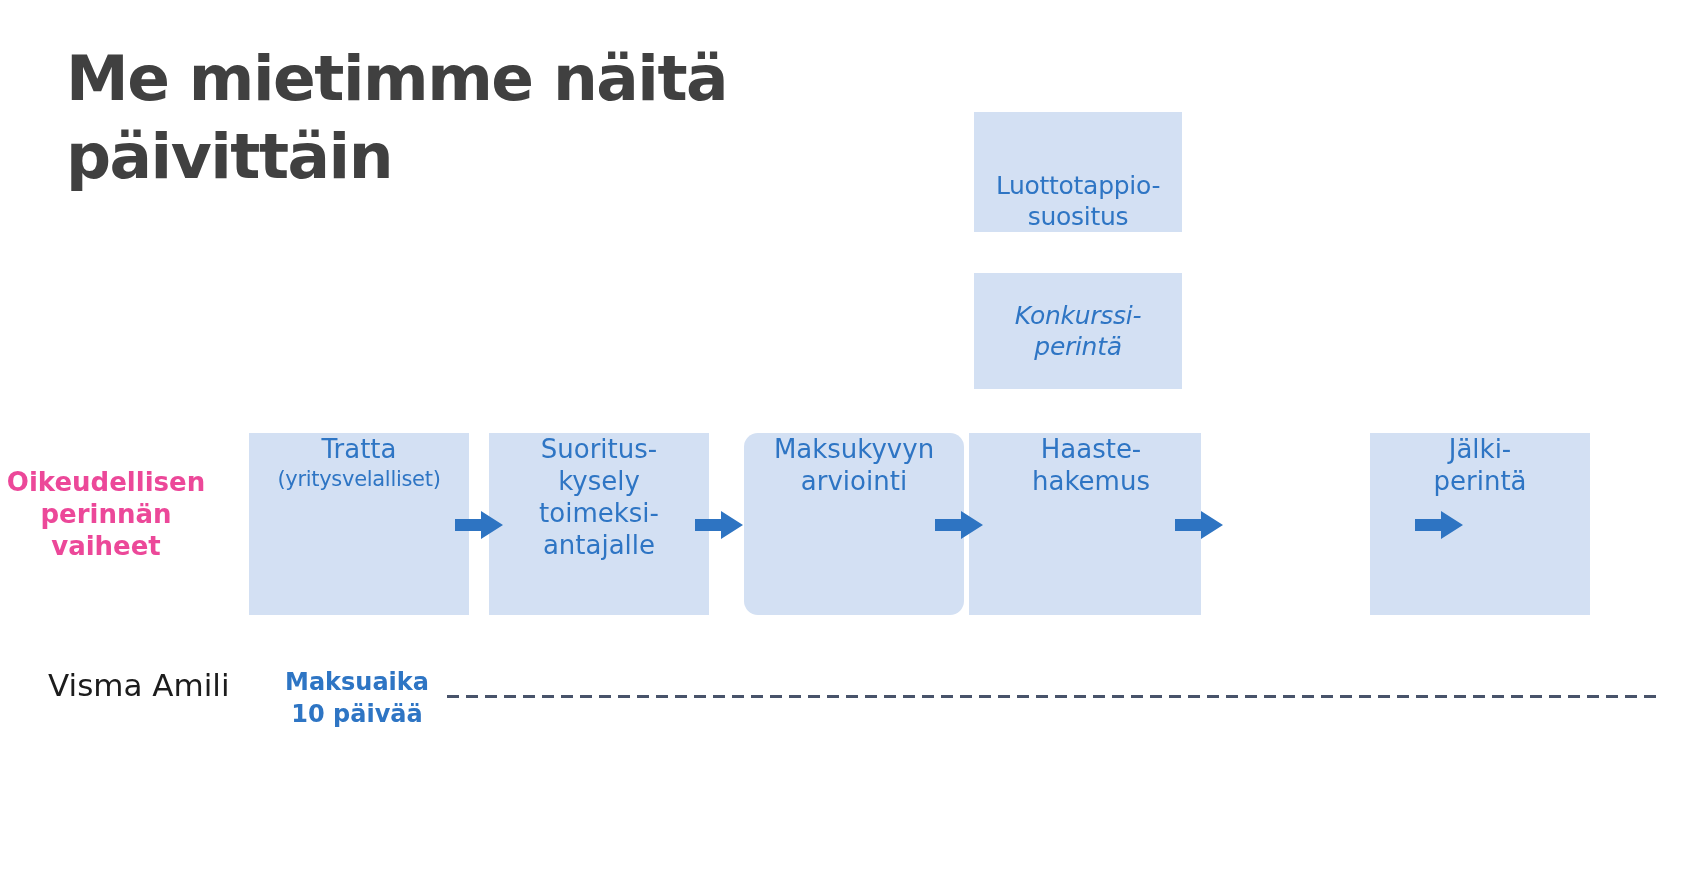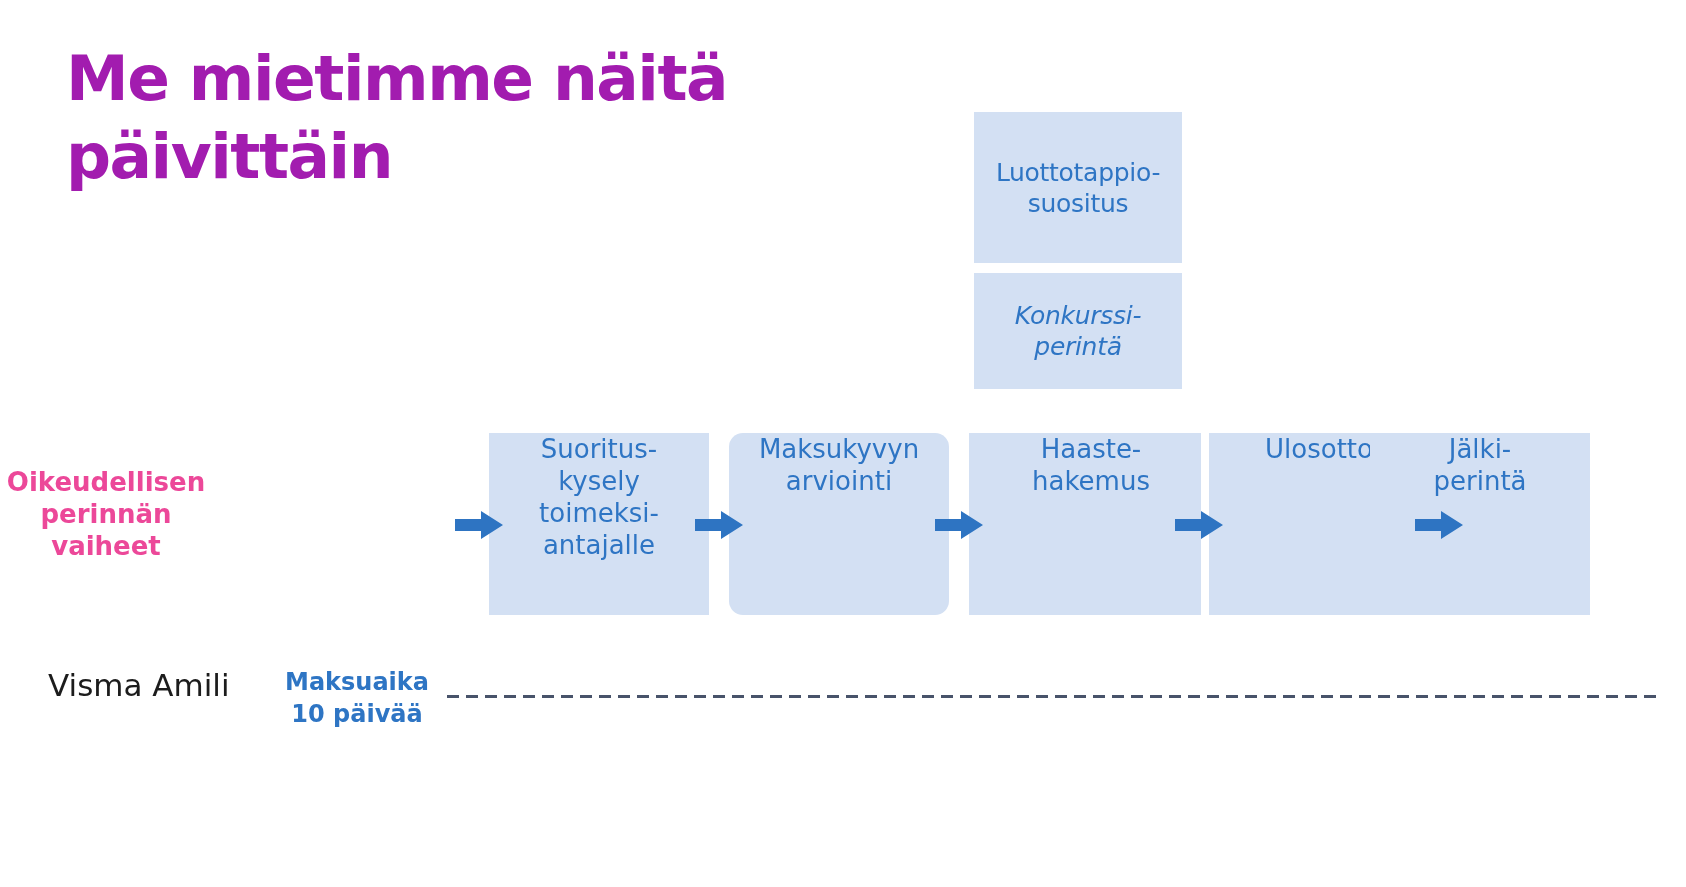--- a/index.html
+++ b/index.html
@@ -6,21 +6,21 @@
   .slide{
     position:relative;
     width:1686px;height:887px;
     background:#ffffff;
     overflow:hidden;
     font-family:"DejaVu Sans","Liberation Sans",sans-serif;
   }
   .title{
     position:absolute;left:66px;top:40px;
     font-size:63px;font-weight:800;line-height:78px;
-    letter-spacing:-1.5px;color:#a21caf;
+    letter-spacing:-1.5px;color:#404040;
     white-space:pre;
   }
   .flow-label{
     position:absolute;left:4px;top:466px;width:204px;
     text-align:center;font-size:26px;font-weight:700;line-height:32px;
     color:#ec4899;white-space:pre;
   }
   .stage-box{
     position:absolute;top:433px;width:220px;height:182px;
     background:#d3e0f3;
@@ -63,45 +63,46 @@
 
 <div class="slide">
 
   <div class="title">Me mietimme näitä
 päivittäin</div>
 
   <div class="flow-label">Oikeudellisen
 perinnän
 vaiheet</div>
 
-  <div class="branch-box" style="top:112px;height:151px;">
+  <div class="branch-box" style="top:112px;height:120px;align-items:flex-end;">
     <span class="branch-label">Luottotappio-
 suositus</span>
   </div>
   <div class="branch-box" style="top:273px;height:116px;font-style:italic;">
     <span class="branch-label">Konkurssi-
 perintä</span>
   </div>
 
+  <div class="stage-box" style="left:249px;">
+    <span class="stage-label">Tratta</span>
+    <span class="stage-sublabel">(yritysvelalliset)</span>
+  </div>
   <div class="stage-box" style="left:489px;">
     <span class="stage-label">Suoritus-
 kysely
 toimeksi-
 antajalle</span>
   </div>
-  <div class="stage-box" style="left:729px;border-radius:14px;">
+  <div class="stage-box" style="left:744px;border-radius:14px;">
     <span class="stage-label">Maksukyvyn
 arviointi</span>
   </div>
   <div class="stage-box" style="left:969px;padding-left:12px;">
     <span class="stage-label">Haaste-
 hakemus</span>
-  </div>
-  <div class="stage-box" style="left:1209px;">
-    <span class="stage-label">Ulosotto</span>
   </div>
   <div class="stage-box" style="left:1370px;">
     <span class="stage-label">Jälki-
 perintä</span>
   </div>
 
   <svg class="flow-arrow" style="left:455px;" viewBox="0 0 48 32">
       <path d="M0,10 H26 V2 L48,16 L26,30 V22 H0 Z" fill="#2e74c2"></path>
     </svg>
   <svg class="flow-arrow" style="left:695px;" viewBox="0 0 48 32">

